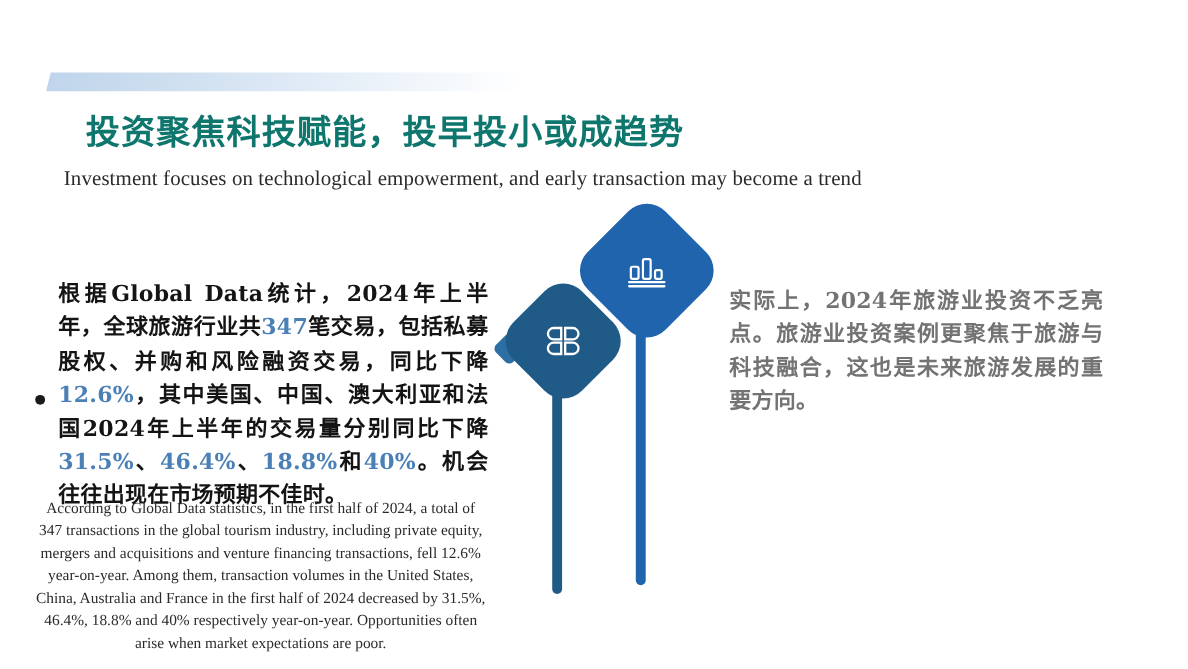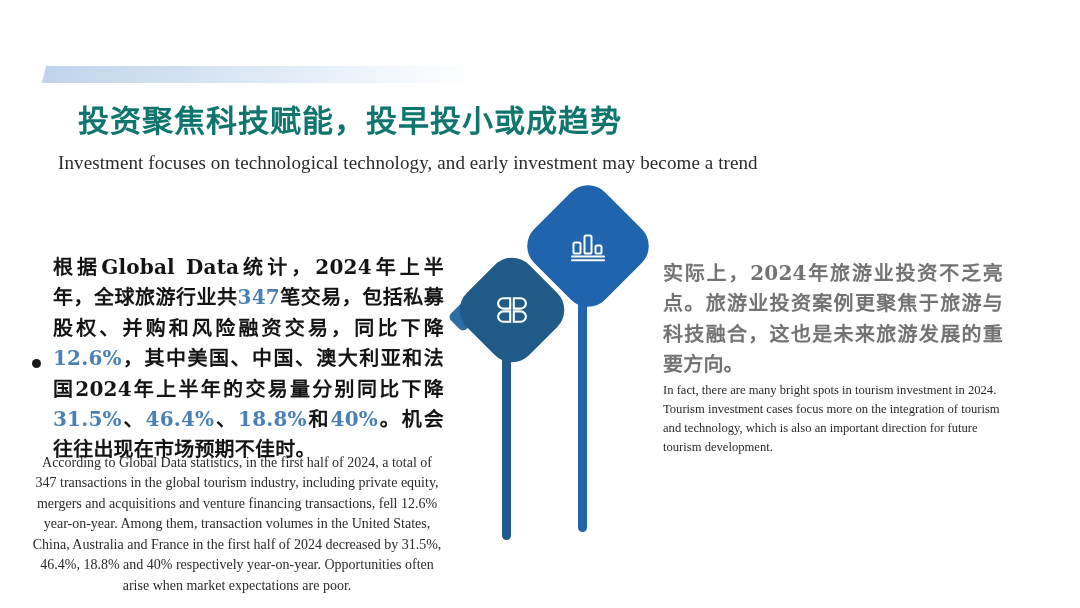--- a/index.html
+++ b/index.html
@@ -192,21 +192,21 @@
   }
 </style>
 </head>
 <body>
 
 <div id="slide">
 
   <div class="deco-bar"></div>
 
   <div class="title-zh">投资聚焦科技赋能，投早投小或成趋势</div>
-  <div class="title-en">Investment focuses on technological technology, and early investment may become a trend</div>
+  <div class="title-en">Investment focuses on technological empowerment, and early transaction may become a trend</div>
 
   <div class="left-block">
     <div class="bullet-row">
       <div class="bullet-dot"></div>
       <div class="body-zh" id="left-zh-rich"><span>根据Global Data统计，2024年上半年，全球旅游行业共</span><span class="hl">347</span><span>笔交易，包括私募股权、并购和风险融资交易，同比下降</span><span class="hl">12.6%</span><span>，其中美国、中国、澳大利亚和法国2024年上半年的交易量分别同比下降</span><span class="hl">31.5%</span><span>、</span><span class="hl">46.4%</span><span>、</span><span class="hl">18.8%</span><span>和</span><span class="hl">40%</span><span>。机会往往出现在市场预期不佳时。</span></div>
     </div>
   </div>
 
   <div class="body-en-left">According to Global Data statistics, in the first half of 2024, a total of 347 transactions in the global tourism industry, including private equity, mergers and acquisitions and venture financing transactions, fell 12.6% year-on-year. Among them, transaction volumes in the United States, China, Australia and France in the first half of 2024 decreased by 31.5%, 46.4%, 18.8% and 40% respectively year-on-year. Opportunities often arise when market expectations are poor.</div>
 
@@ -239,16 +239,15 @@
         </g>
         <g stroke="#ffffff" stroke-width="2.1" stroke-linecap="round">
           <line x1="2" y1="26.5" x2="34" y2="26.5"></line>
           <line x1="2" y1="30.2" x2="34" y2="30.2"></line>
         </g>
       </svg>
     </div>
   </div>
 
   <div class="right-zh">实际上，2024年旅游业投资不乏亮点。旅游业投资案例更聚焦于旅游与科技融合，这也是未来旅游发展的重要方向。</div>
-  <div class="right-en">In fact, there are many bright spots in tourism investment in 2024. Tourism investment cases focus more on the integration of tourism and technology, which is also an important direction for future tourism development.</div>
 
 
 </div>
 
 </body></html>

